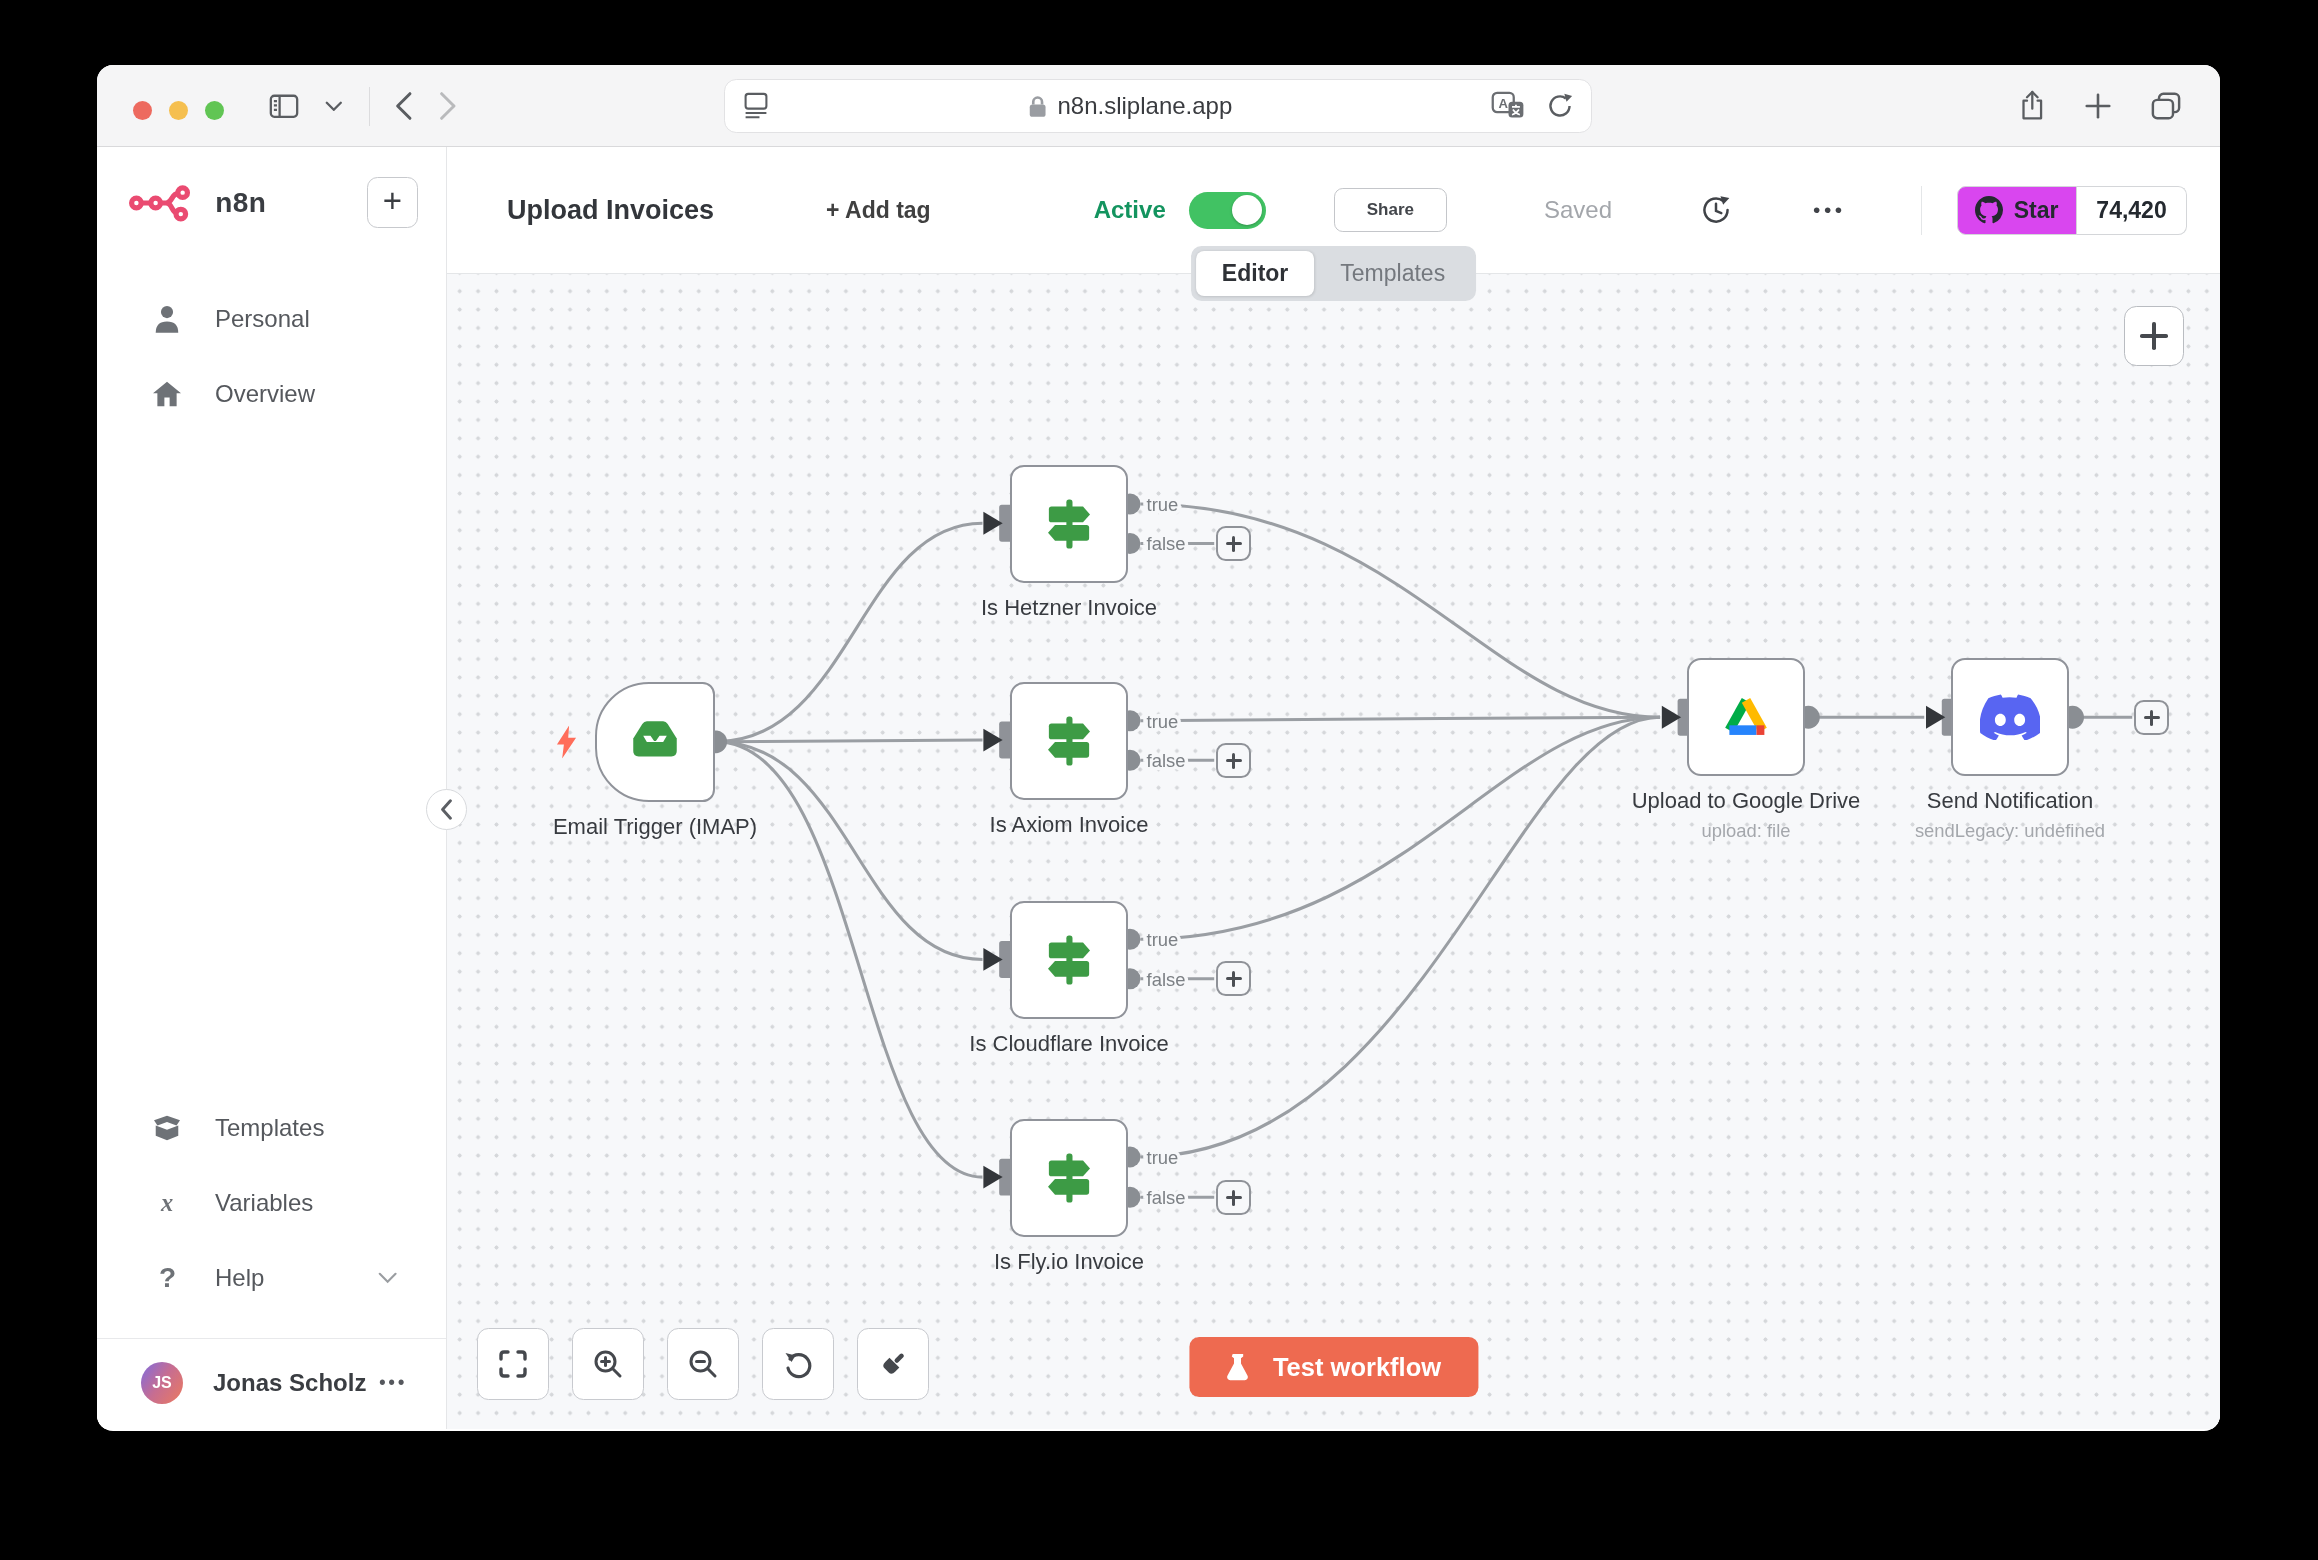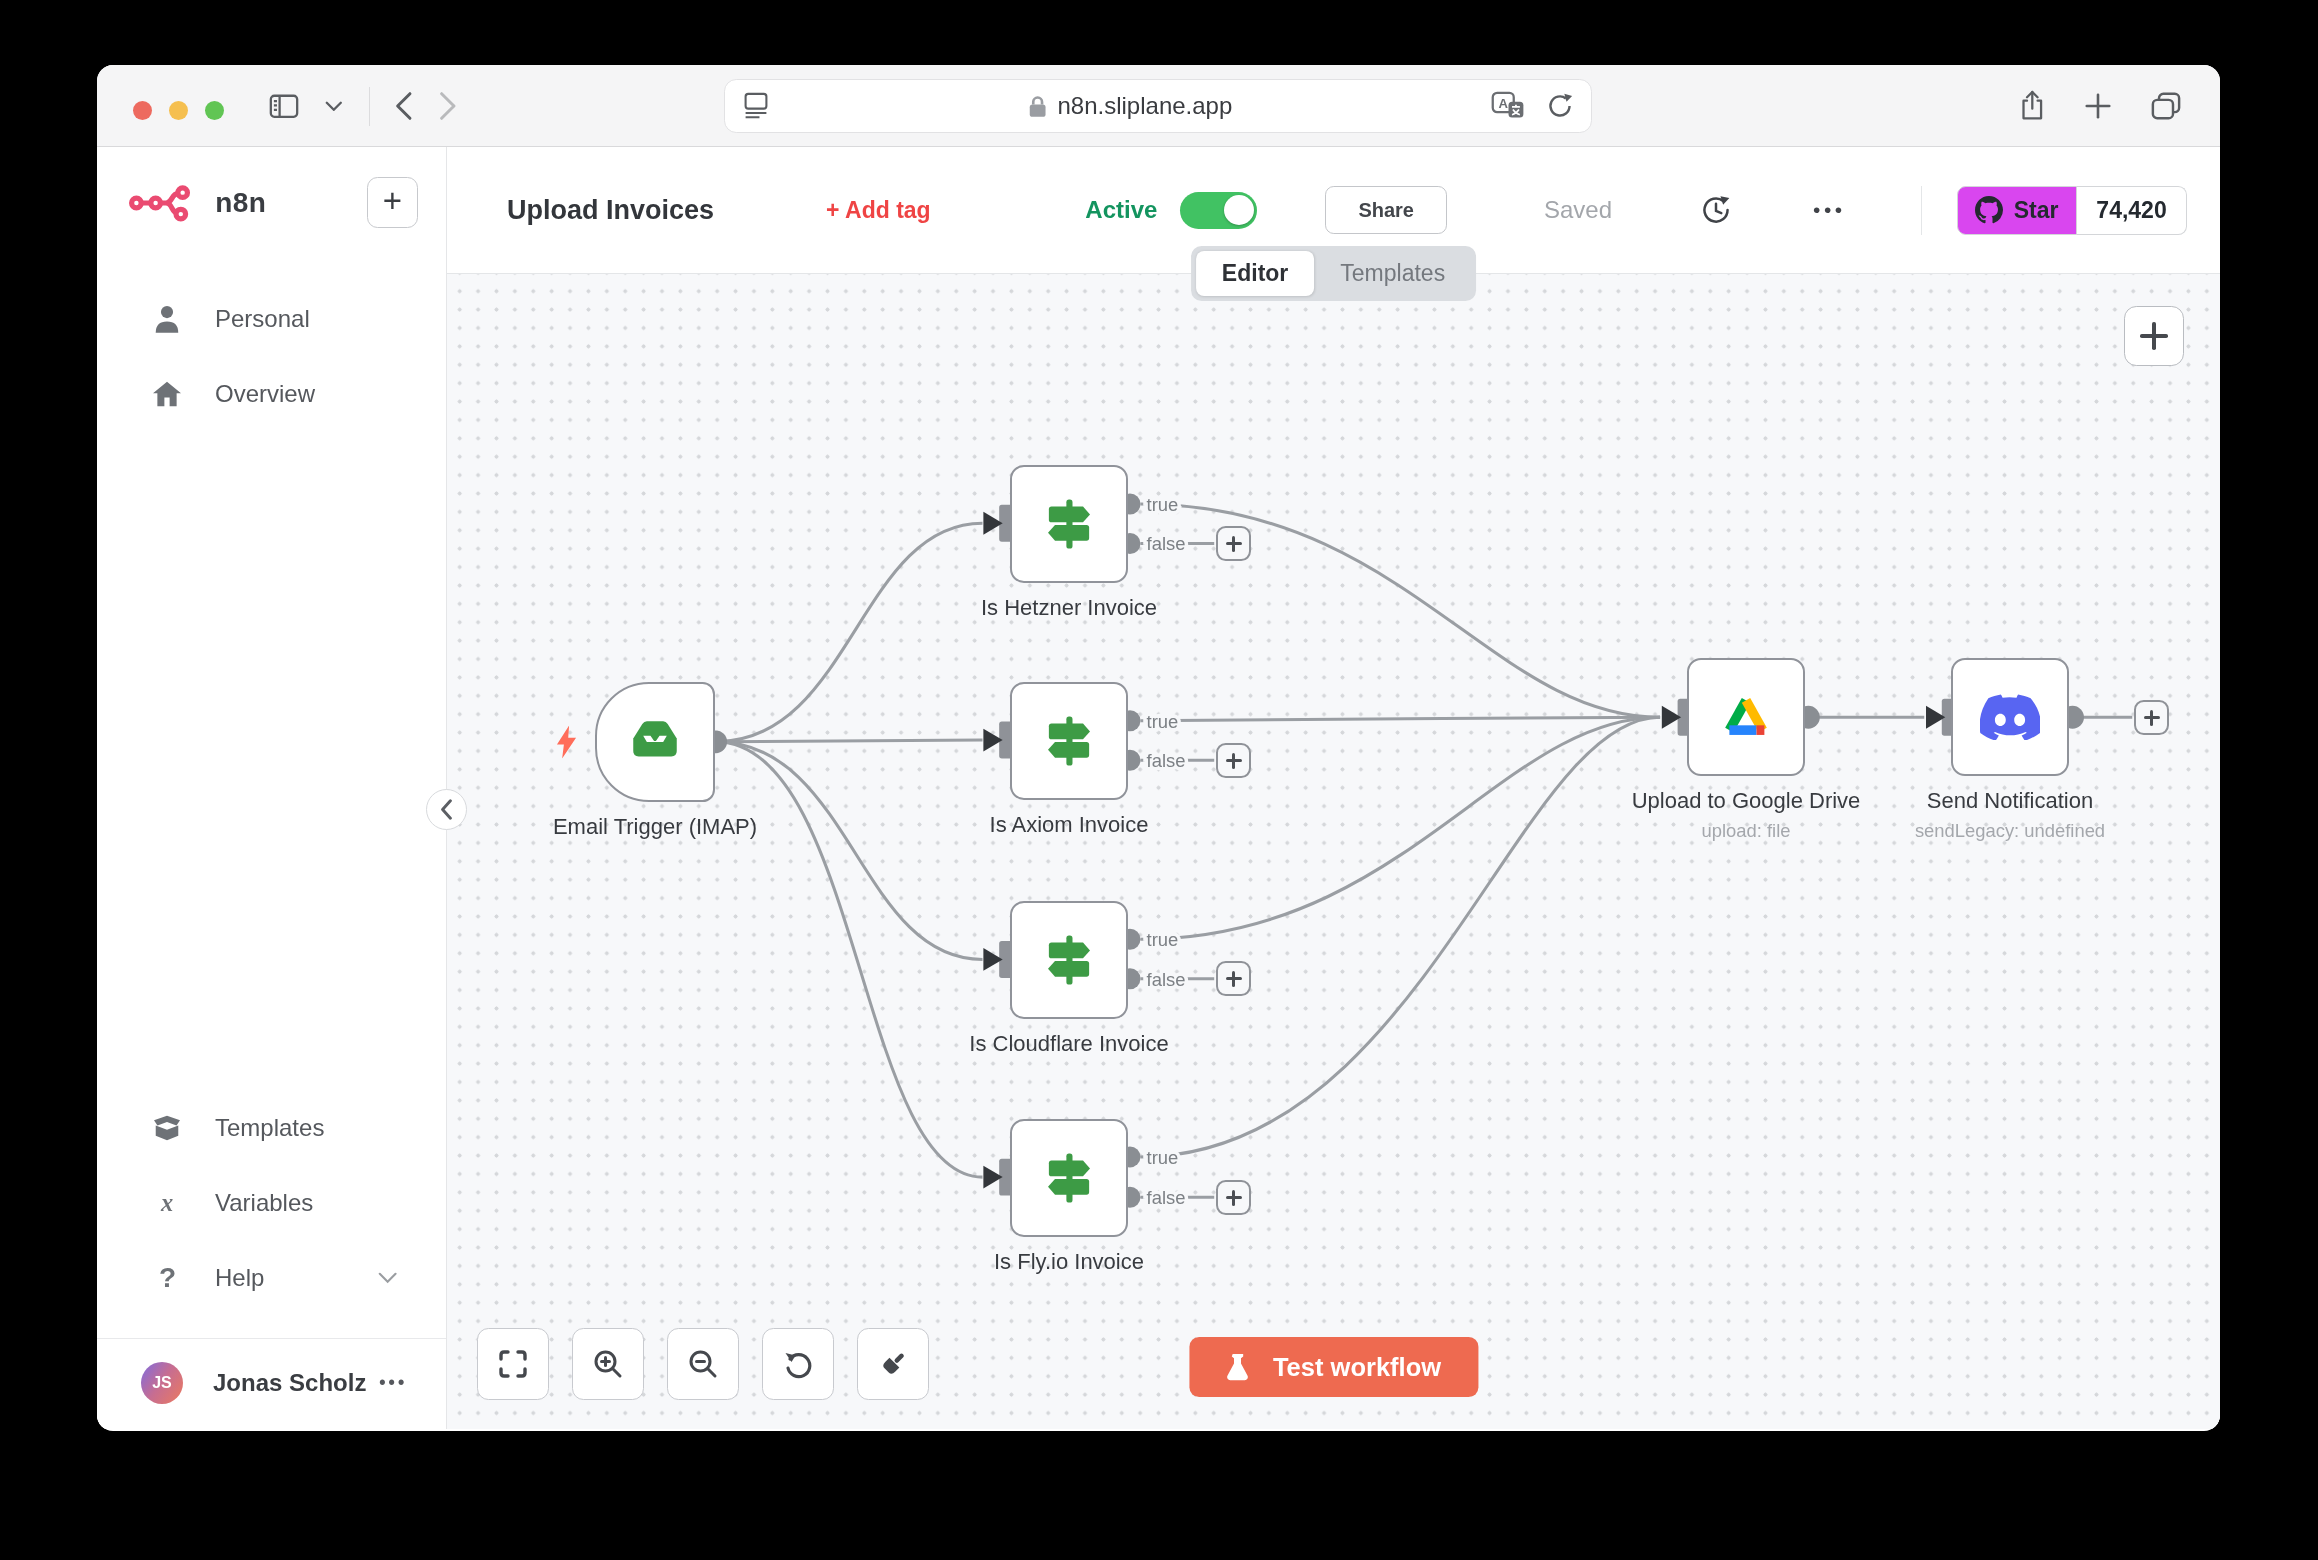--- a/index.html
+++ b/index.html
@@ -40,27 +40,27 @@
   .user-row { border-top:0.9px solid #e8e9eb; display:flex; align-items:center; padding:23px 39px 24.6px 44px; }
   .avatar { width:42px; height:42px; border-radius:50%; background:linear-gradient(125deg,#7e6ce0 0%,#c66d92 48%,#ec7a5d 100%);
     color:#fff; font-size:16px; font-weight:700; display:flex; align-items:center; justify-content:center; }
   .user-name { margin-left:30px; font-size:24px; font-weight:600; color:#3a3d42; }
   .user-menu { margin-left:auto; color:#55585d; font-size:19.3px; letter-spacing:2.6px; cursor:pointer; }
 
   
   .main { flex:1; display:flex; flex-direction:column; position:relative; }
   .header { height:127px; background:#fff; border-bottom:0.9px solid #e4e6e8; display:flex; align-items:center; padding-left:60px; }
   .wf-title { font-size:27px; font-weight:600; color:#33363b; }
-  .add-tag { margin-left:112px; font-size:23px; font-weight:600; color:#ef4444; cursor:pointer; }
+  .add-tag { margin-left:112px; font-size:23px; font-weight:600; color:#404040; cursor:pointer; }
   .hdr-right { margin-left:auto; display:flex; align-items:center; }
   .active-label { font-size:24px; font-weight:600; color:#13945f; }
   .toggle { width:77px; height:37px; border-radius:18.4px; background:#41c263; margin-left:23px; position:relative; cursor:pointer; }
   .toggle .knob { position:absolute; right:3.5px; top:3.5px; width:30px; height:30px; background:#fff; border-radius:50%; box-shadow:0 0.9px 2.6px rgba(0,0,0,.25); }
   .share-btn { margin-left:68px; border:1.3px solid #c4c6ca; border-radius:8.8px; background:#fff; padding:11.4px 32px;
-    font-size:20px; font-weight:600; color:#43464b; cursor:pointer; }
+    font-size:17px; font-weight:600; color:#43464b; cursor:pointer; }
   .saved { margin-left:97px; font-size:24px; color:#a3a6ab; }
   .hist-icon { margin-left:88px; color:#404348; cursor:pointer; }
   .dots-menu { margin-left:81px; color:#404348; font-size:21px; letter-spacing:3.5px; cursor:pointer; }
   .star-zone { margin-left:75px; align-self:stretch; border-left:0.9px solid #e4e6e8; display:flex; align-items:center; padding:0 33px 0 35px; }
   .gh-star { display:flex; align-items:stretch; height:49px; cursor:pointer; }
   .gh-left { display:flex; align-items:center; gap:10.5px; background:#d946ef; border:1.8px solid #d4d6d9; border-radius:8.8px 0 0 8.8px;
     padding:0 17.6px; font-size:23px; font-weight:600; color:#24292f; }
   .gh-right { display:flex; align-items:center; background:#fff; border:1.8px solid #d4d6d9; border-left:none; border-radius:0 8.8px 8.8px 0;
     padding:0 19.3px; font-size:23px; font-weight:600; color:#24292f; }
 

